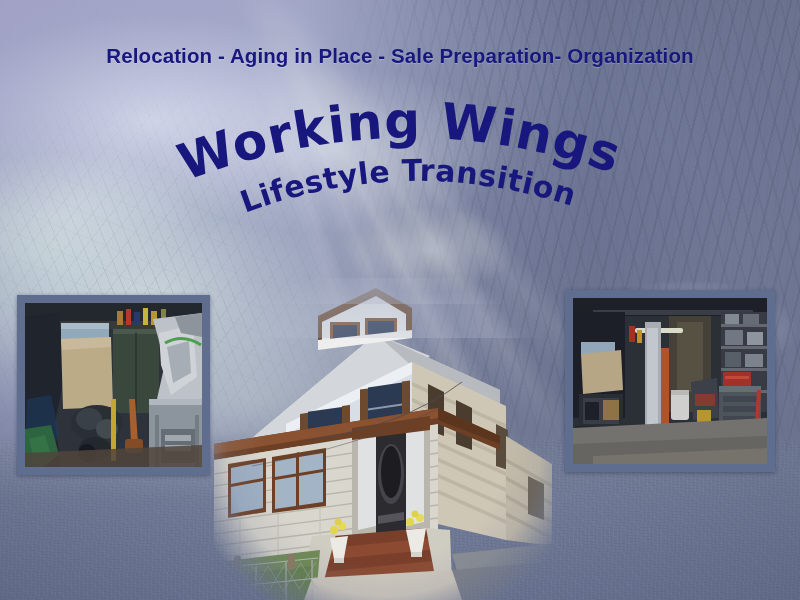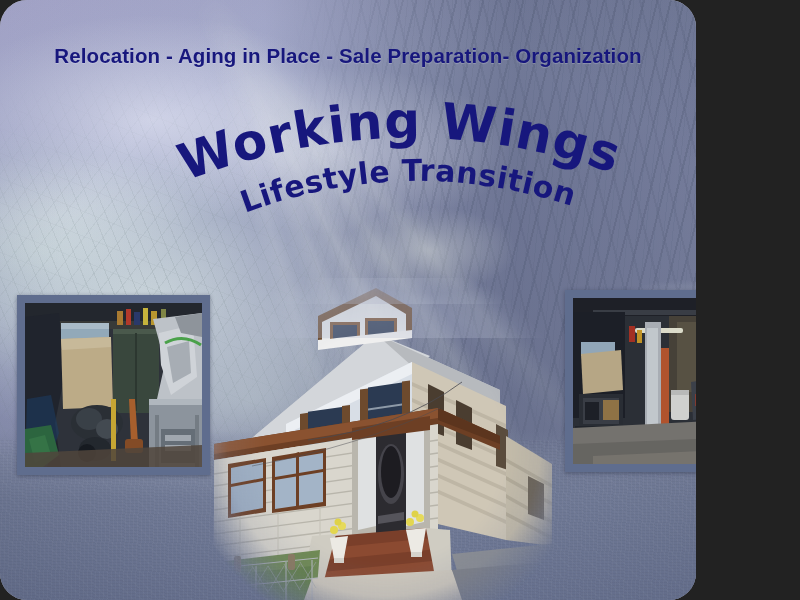--- a/index.html
+++ b/index.html
@@ -1,22 +1,21 @@
 <!DOCTYPE html>
 <html><head>
 <meta charset="utf-8">
 <style>
   html,body{margin:0;padding:0;background:#222;}
   #stage{
     position:relative;
-    width:696px;height:600px;
+    width:800px;height:600px;
     overflow:hidden;
     font-family:"Liberation Sans", sans-serif;
     background:#a3a3a3;
-    border-radius:27px;
   }
 
   
   .bg-layer{position:absolute;inset:0;}
 
   
   .bg-sky{
     background:
       linear-gradient(160deg,
         #b9b8de 0%,

